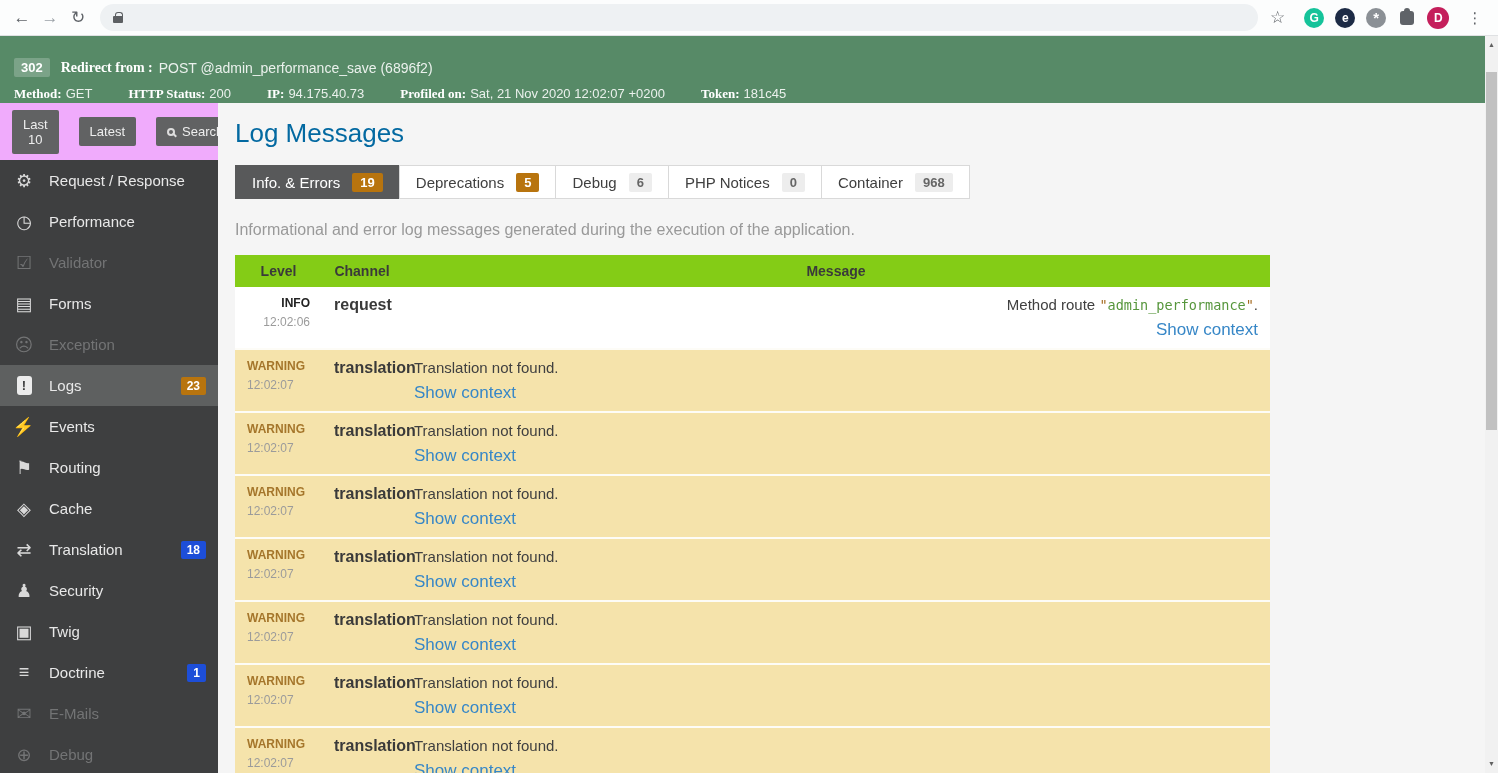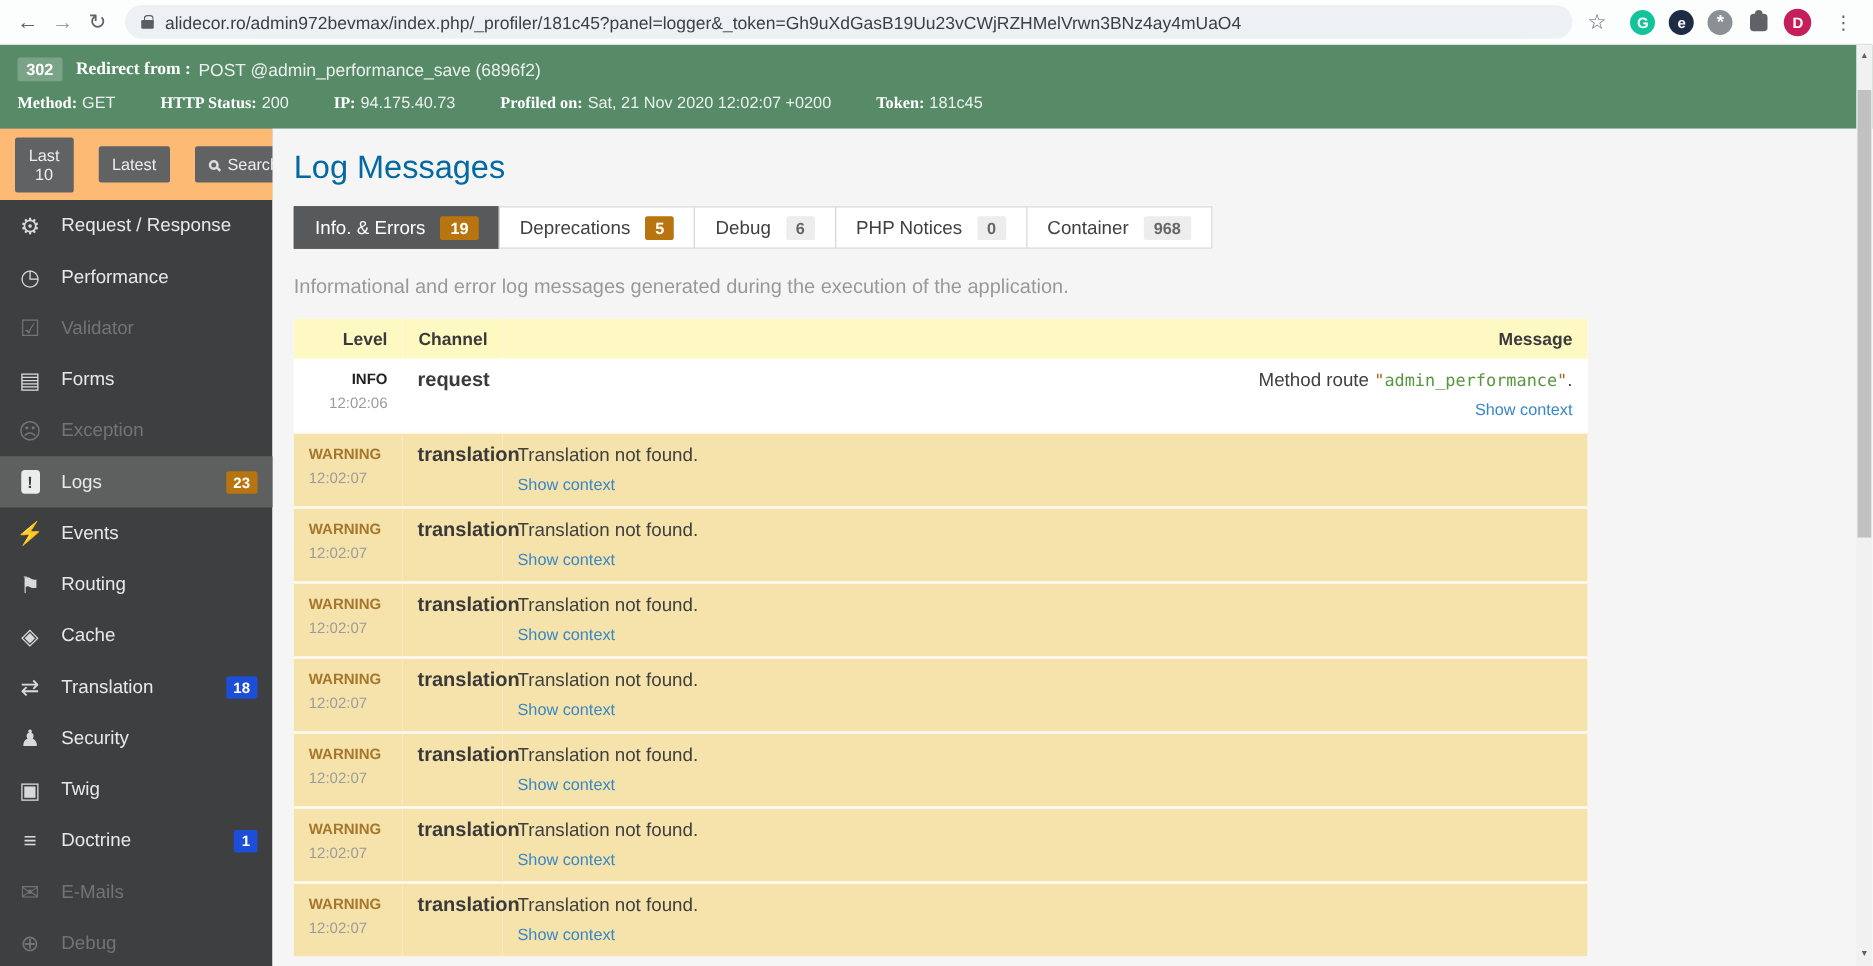--- a/index.html
+++ b/index.html
@@ -29,33 +29,33 @@
   .ext.e-ext { background:#1d2b45; }
   .ext.pinwheel { background:#8b9095; font-size:15px; }
   .puzzle { width:14px; height:14px; background:#5f6368; border-radius:3px; margin-left:14px;
     position:relative; cursor:pointer; }
   .puzzle::before { content:""; position:absolute; top:-3px; left:4px; width:6px; height:6px;
     border-radius:50%; background:#5f6368; }
   .ext.avatar { width:22px; height:22px; background:#c41f5b; margin-left:13px; }
   .kebab { font-size:15px; color:#5f6368; margin-left:13px; padding:0 5px; cursor:pointer; }
   
   .banner { height:67px; background:#578a67; color:#fff; padding:10px 14px 0; }
-  .banner-line1 { font-size:14px; margin-bottom:9px; display:flex; align-items:center; }
+  .banner-line1 { font-size:14px; margin-bottom:9px; display:flex; align-items:center;margin-top:12px; }
   .status-badge { background:rgba(255,255,255,.22); padding:2px 7px; border-radius:2px;
     font-size:13px; font-weight:bold; margin-right:11px; }
   .b-label { font-weight:bold; margin-right:6px;font-family:Liberation Serif, serif; }
   .b-value { color:rgba(255,255,255,.88); }
   .banner-line2 { font-size:13px; display:flex; }
   .b-field { margin-right:36px; }
   .b-field .b-label { margin-right:4px; }
   
   .page { display:flex; height:670px; }
   
   .sidebar { width:218px; flex-shrink:0; background:#3e3f40; }
-  .sidebar-head { height:57px; background:#fdba74; display:flex; align-items:center;
+  .sidebar-head { height:57px; background:#f0abfc; display:flex; align-items:center;
     padding-left:12px; gap:20px; }
   .sb-btn { background:#616263; color:#eee; border:none; font-size:13px; padding:7px 11px;
     border-radius:2px; display:flex; align-items:center; gap:7px; cursor:pointer;
     font-family:"Liberation Sans", sans-serif; }
   .mag { width:8px; height:8px; border:2px solid #ddd; border-radius:50%; position:relative; display:inline-block; }
   .mag::after { content:""; position:absolute; width:5px; height:2px; background:#ddd;
     transform:rotate(45deg); right:-4px; bottom:-2px; }
   .sb-item { height:41px; display:flex; align-items:center; padding:0 12px; font-size:15px;
     color:#e8e8e8; position:relative; cursor:pointer; }
   .sb-item .ico { width:24px; margin-right:13px; font-size:18px; text-align:center; color:#d9d9d9;
@@ -74,52 +74,51 @@
   .tabs { display:flex; }
   .tab { display:flex; align-items:center; background:#fff; border:1px solid #d9d9d9;
     margin-left:-1px; padding:16px 16px; height:28px; font-size:15px; color:#404040; cursor:pointer; }
   .tab:first-child { margin-left:0; }
   .tab.active { background:#58595a; border-color:#58595a; color:#fff; }
   .cnt { margin-left:12px; font-size:13px; font-weight:bold; padding:2px 8px; border-radius:2px;
     background:#ededed; color:#666; }
   .cnt.orange { background:#b8740e; color:#fff; }
   .desc { color:#999; font-size:16px; margin:22px 0 16px; }
   table.log-table { border-collapse:collapse; width:1035px; table-layout:fixed; background:#fff; }
-  th { background:#fef9c3; font-size:14px; text-align:right; padding:8px 12px; color:#3a3a3a; }
+  th { background:#84cc16; font-size:14px; text-align:center; padding:8px 12px; color:#3a3a3a; }
   td { padding:9px 12px 8px; vertical-align:top; }
   tr.warning { background:#f5e3ab; border-top:2px solid #fdfcf7; }
   tr.info { background:#fff;text-align:right; }
   .lvl { font-size:12px; font-weight:bold; color:#222; }
   tr.warning .lvl { color:#a5762b; }
   .time { font-size:12px; color:#9b9b9b; margin-top:5px; }
   .chan { font-size:16px; font-weight:bold; color:#3a3a3a; }
   .msg { font-size:15px; color:#404040; }
   .msg code { font-family:"DejaVu Sans Mono", monospace; font-size:13.5px; }
   .q { color:#a46a1f; }
   .code-txt { color:#56963c; }
-  .ctx { display:inline-block; margin-top:7px; font-size:13px; color:#3787c7;
+  .ctx { display:inline-block; margin-top:7px; font-size:17px; color:#3787c7;
     text-decoration:none; cursor:pointer; }
   
   .scrollbar { position:absolute; top:36px; right:0; width:13px; bottom:0; background:#f1f1f1; z-index:10; }
   .sc-arrow { position:absolute; left:0; width:13px; height:14px; font-size:7px; color:#606060;
     text-align:center; line-height:14px; cursor:pointer; }
   .sc-arrow.up { top:2px; }
   .sc-arrow.down { bottom:2px; }
   .thumb { position:absolute; top:36px; left:1px; width:11px; height:358px; background:#c1c1c1; }
 </style>
 </head>
 <body>
 
 <div class="chrome">
   <span class="nav-btn">←</span>
   <span class="nav-btn fwd">→</span>
   <span class="nav-btn">↻</span>
   <div class="url-bar">
     <span class="lock"></span>
-    <span class="url-text">alidecor.ro/admin972bevmax/index.php/_profiler/181c45?panel=logger&amp;_token=Gh9uXdGasB19Uu23vCWjRZHMelVrwn3BNz4ay4mUaO4</span>
   </div>
   <span class="star">☆</span>
   <div class="ext-row">
     <span class="ext grammarly">G</span>
     <span class="ext e-ext">e</span>
     <span class="ext pinwheel">*</span>
     <span class="puzzle"></span>
     <span class="ext avatar">D</span>
     <span class="kebab">⋮</span>
   </div>

